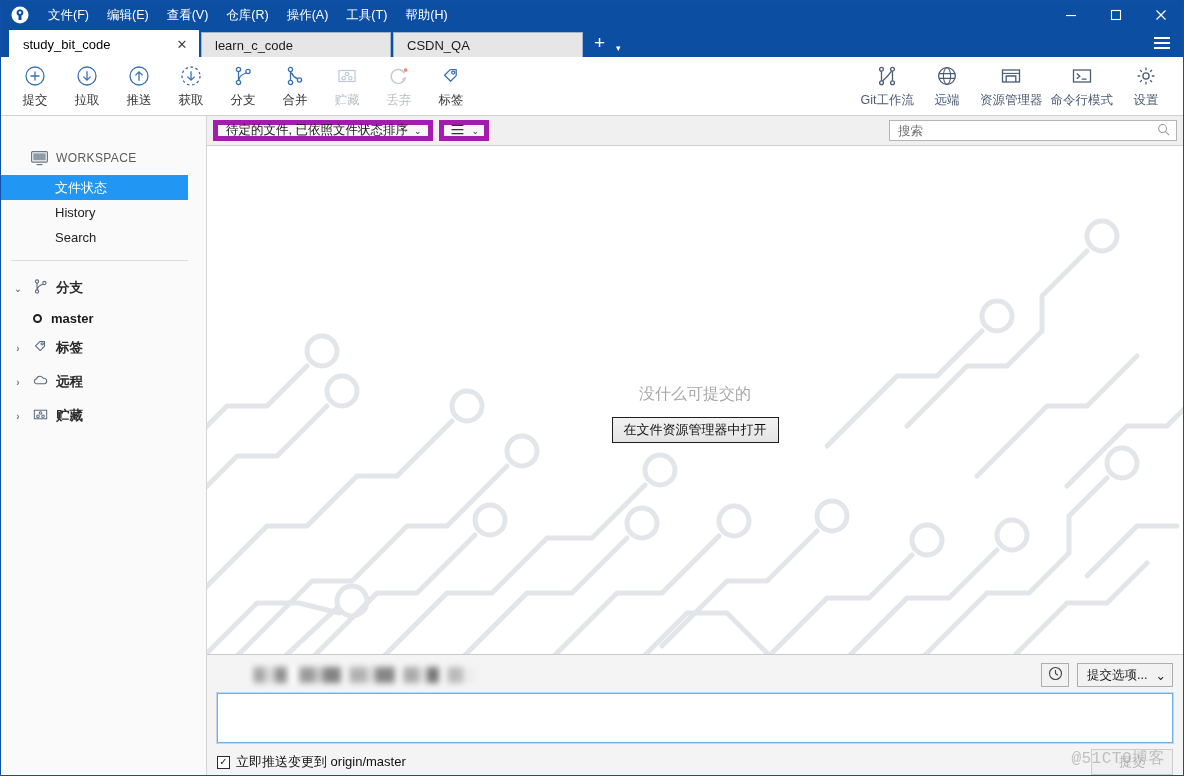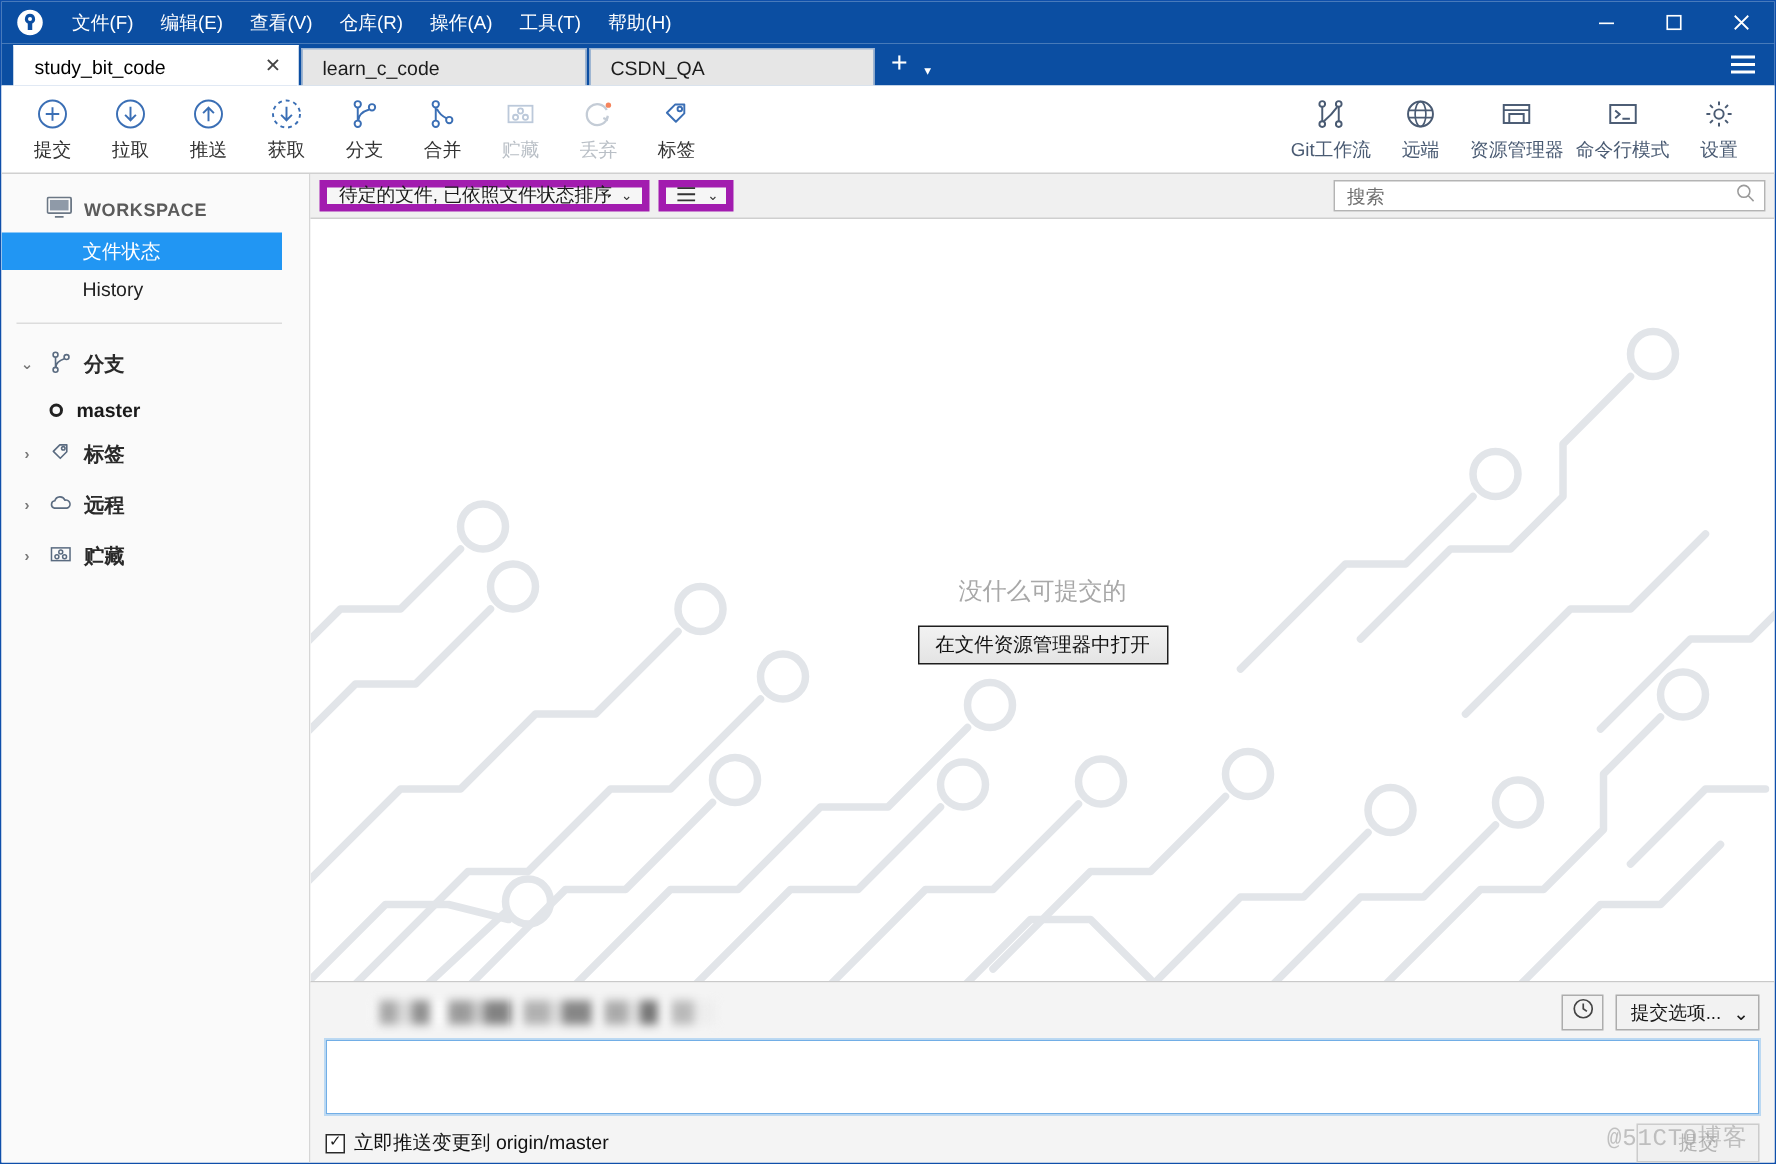--- a/index.html
+++ b/index.html
@@ -124,23 +124,23 @@
   
   .sidebar {
     width: 206px; flex: 0 0 206px;
     background: #fafafa;
     border-right: 1px solid #d6d6d6;
     padding-top: 12px;
     font-size: 13px;
     overflow: hidden;
   }
   .ws-head {
-    display: flex; align-items: center; gap: 8px;
+    display: flex; align-items: flex-start; gap: 8px;
     padding: 3px 0 6px 30px;
-    color: #5b5b5b; font-size: 12px; font-weight: bold; letter-spacing: .4px;
+    color: #5b5b5b; font-size: 12px; font-weight: normal; letter-spacing: .4px; margin-top: 20px;
   }
   .nav-row {
     height: 25px; display: flex; align-items: center;
     padding-left: 54px;
     color: #222; font-size: 13px;
   }
   .nav-row.selected {
     background: #2196f3; color: #ffffff;
     margin-right: 18px;
   }
@@ -509,20 +509,23 @@
             </svg>
         </span>
         <span>WORKSPACE</span>
       </div>
 
       <div class="nav-row selected">
         <span>文件状态</span>
       </div>
       <div class="nav-row">
         <span>History</span>
+      </div>
+      <div class="nav-row">
+        <span>Search</span>
       </div>
 
       <div class="divider"></div>
 
       <div class="sec-row">
         <span class="chev">⌄</span>
         <span>
           <svg width="17" height="17" viewBox="0 0 22 22">
               <circle cx="6.5" cy="4.5" r="2.1" fill="none" stroke="#5a6b80" stroke-width="1.4"></circle>
               <circle cx="6.5" cy="17.5" r="2.1" fill="none" stroke="#5a6b80" stroke-width="1.4"></circle>

